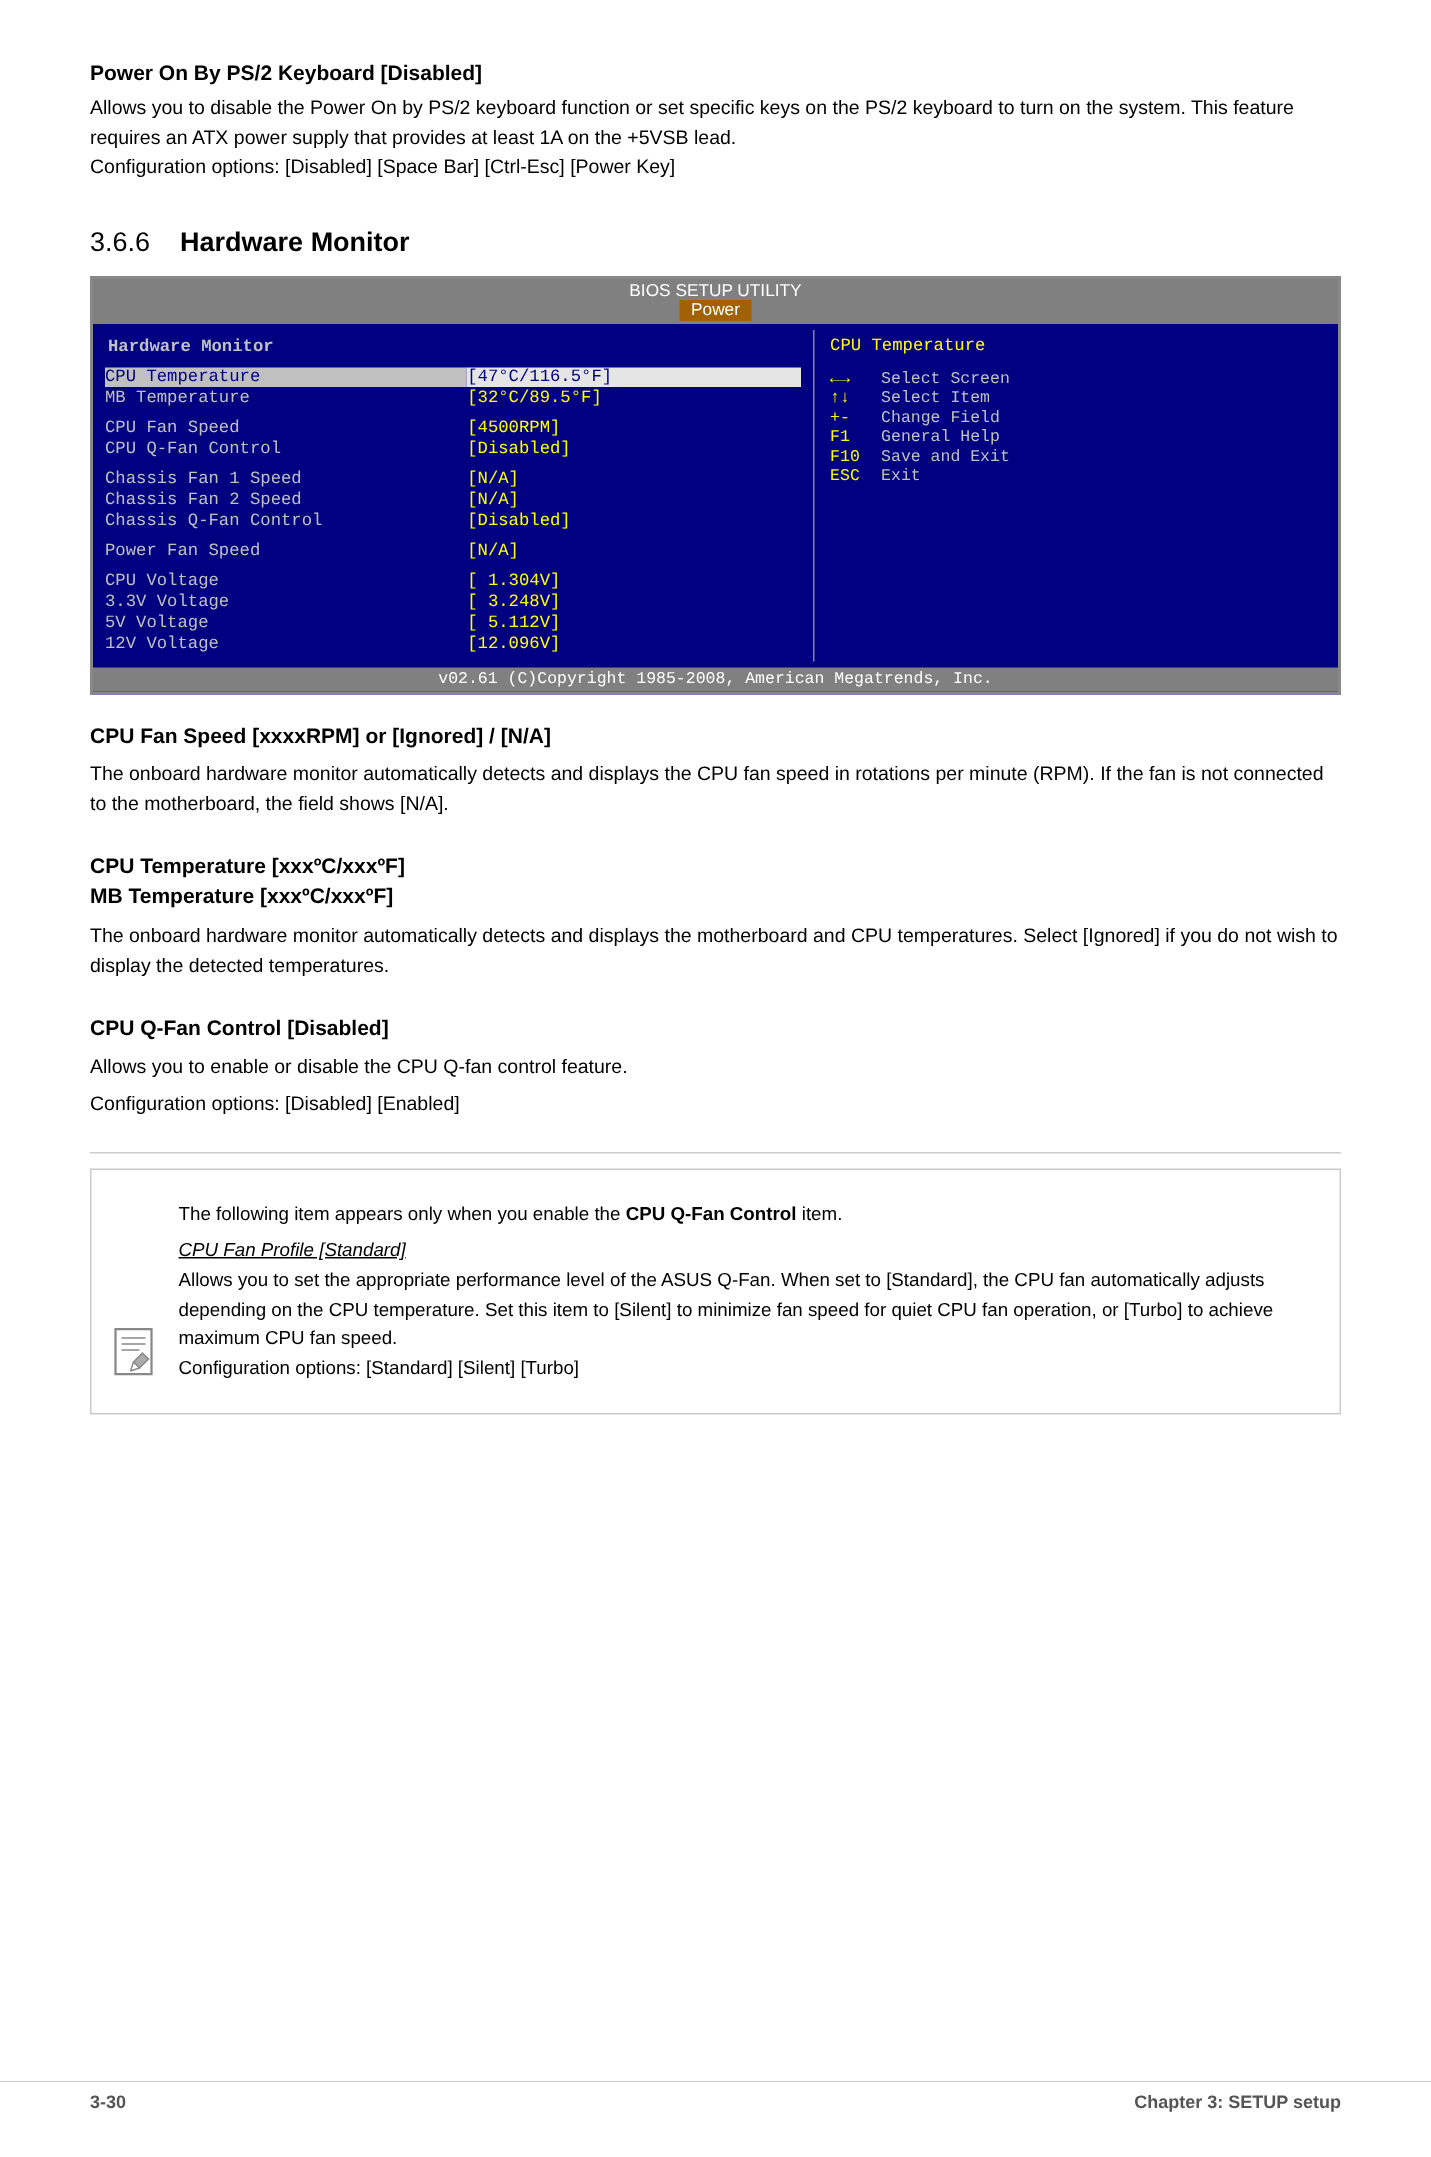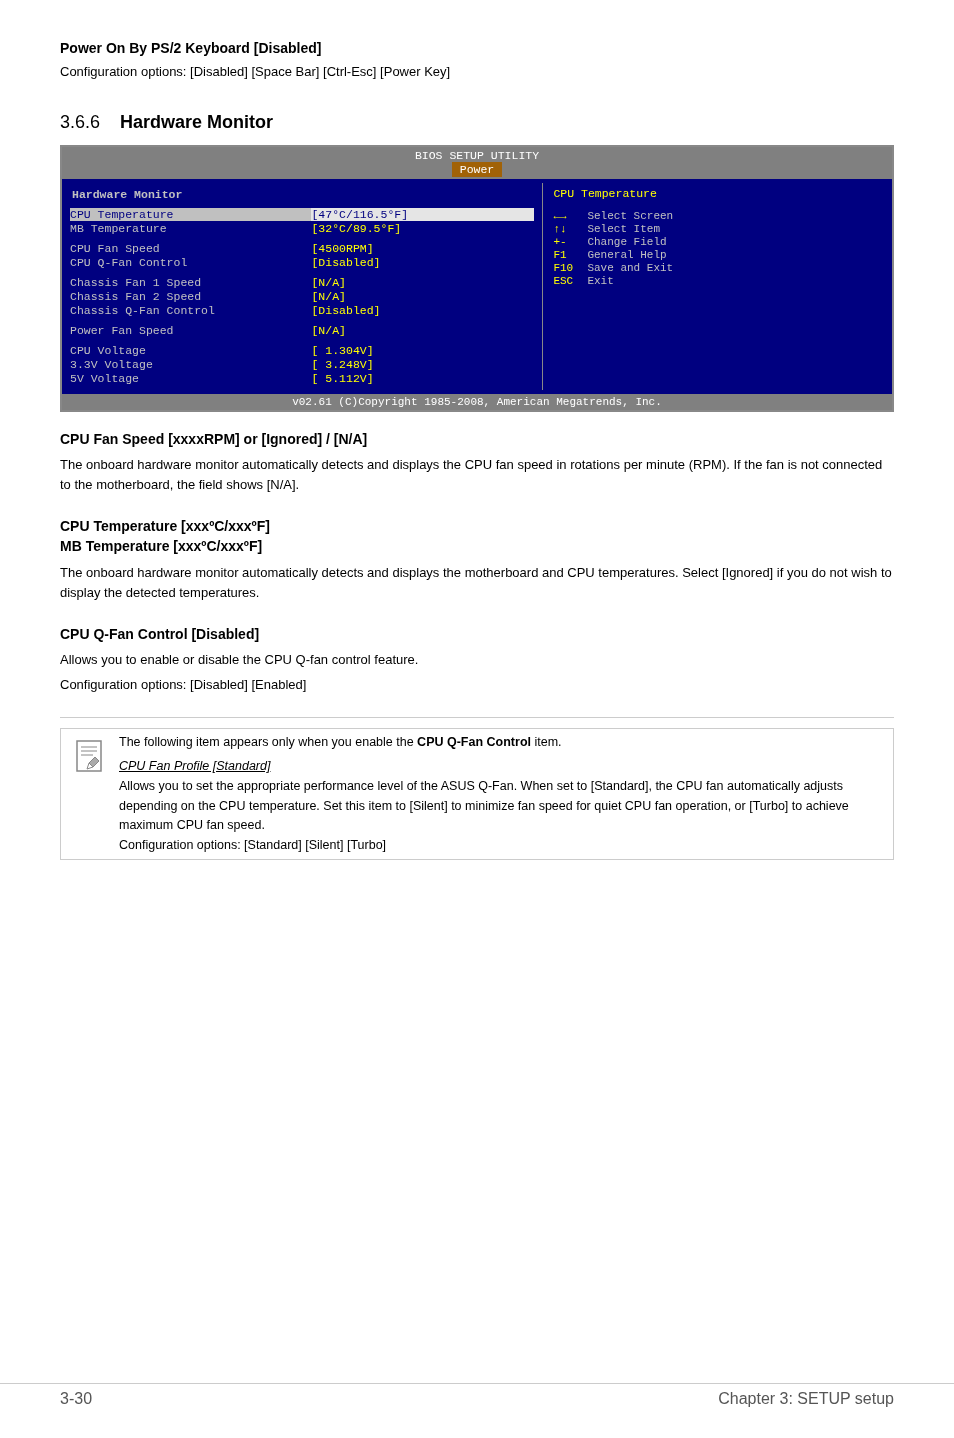--- a/index.html
+++ b/index.html
@@ -50,21 +50,21 @@
       padding: 0;
       margin-bottom: 18px;
       border: 2px solid #888;
       width: 100%;
     }
     .bios-header {
       background: #808080;
       color: #fff;
       text-align: center;
       padding: 2px 0;
-      font-family: Liberation Mono, monospace;
+      font-family: Liberation Sans, sans-serif;
       font-size: 11.5px;
     }
     .bios-header .bios-title {
       background: #808080;
       color: #fff;
     }
     .bios-header .bios-tab {
       display: inline-block;
       background: #a16207;
       color: #fff;
@@ -155,24 +155,24 @@
     }
     .content-section p {
       font-size: 13px;
       line-height: 1.55;
       margin-bottom: 4px;
     }
 
     
     .note-box {
       border: 1px solid #ccc;
-      padding: 4px 12px;
+      padding: 20px 12px;
       margin: 10px 0 6px 0;
       display: flex;
-      align-items: flex-start;
+      align-items: flex-end;
       gap: 10px;
     }
     .note-icon {
       flex-shrink: 0;
       width: 36px;
       height: 44px;
     }
     .note-text {
       font-size: 12.5px;
       line-height: 1.5;
@@ -196,38 +196,40 @@
 
     
     .page-footer {
       position: fixed;
       bottom: 30px;
       left: 0;
       width: 954px;
       display: flex;
       justify-content: space-between;
       padding: 0 60px;
-      font-size: 16px;
+      font-size: 12px;
       color: #555;
       border-top: 1px solid #ccc;
       padding-top: 6px;
+      font-weight: bold;
     }
 
     hr.section-divider {
       border: none;
       border-top: 1px solid #ccc;
       margin: 8px 0 0 0;
     }
   </style>
 </head>
 <body>
 
 <div class="top-section">
   <div class="section-title-bold">Power On By PS/2 Keyboard [Disabled]</div>
   <div class="section-body">
+    <p>Allows you to disable the Power On by PS/2 keyboard function or set specific keys on the PS/2 keyboard to turn on the system. This feature requires an ATX power supply that provides at least 1A on the +5VSB lead.</p>
     <p>Configuration options: [Disabled] [Space Bar] [Ctrl-Esc] [Power Key]</p>
   </div>
 </div>
 
 <div class="hw-heading">
   <span class="num">3.6.6</span>
   <span>Hardware Monitor</span>
 </div>
 
 <div class="bios-screen">
@@ -279,20 +281,24 @@
             <span class="bios-label">CPU   Voltage</span>
             <span class="bios-value">[ 1.304V]</span>
           </div>
           <div class="bios-row">
             <span class="bios-label">3.3V  Voltage</span>
             <span class="bios-value">[ 3.248V]</span>
           </div>
           <div class="bios-row">
             <span class="bios-label">5V    Voltage</span>
             <span class="bios-value">[ 5.112V]</span>
+          </div>
+          <div class="bios-row">
+            <span class="bios-label">12V   Voltage</span>
+            <span class="bios-value">[12.096V]</span>
           </div>
         </div>
     </div>
     <div class="bios-right">
       <div class="bios-right-title">CPU Temperature</div>
       <div class="bios-help" id="bios-help-container">
           <div class="bios-help-row">
             <span class="bios-help-key">←→</span>
             <span>Select Screen</span>
           </div>

